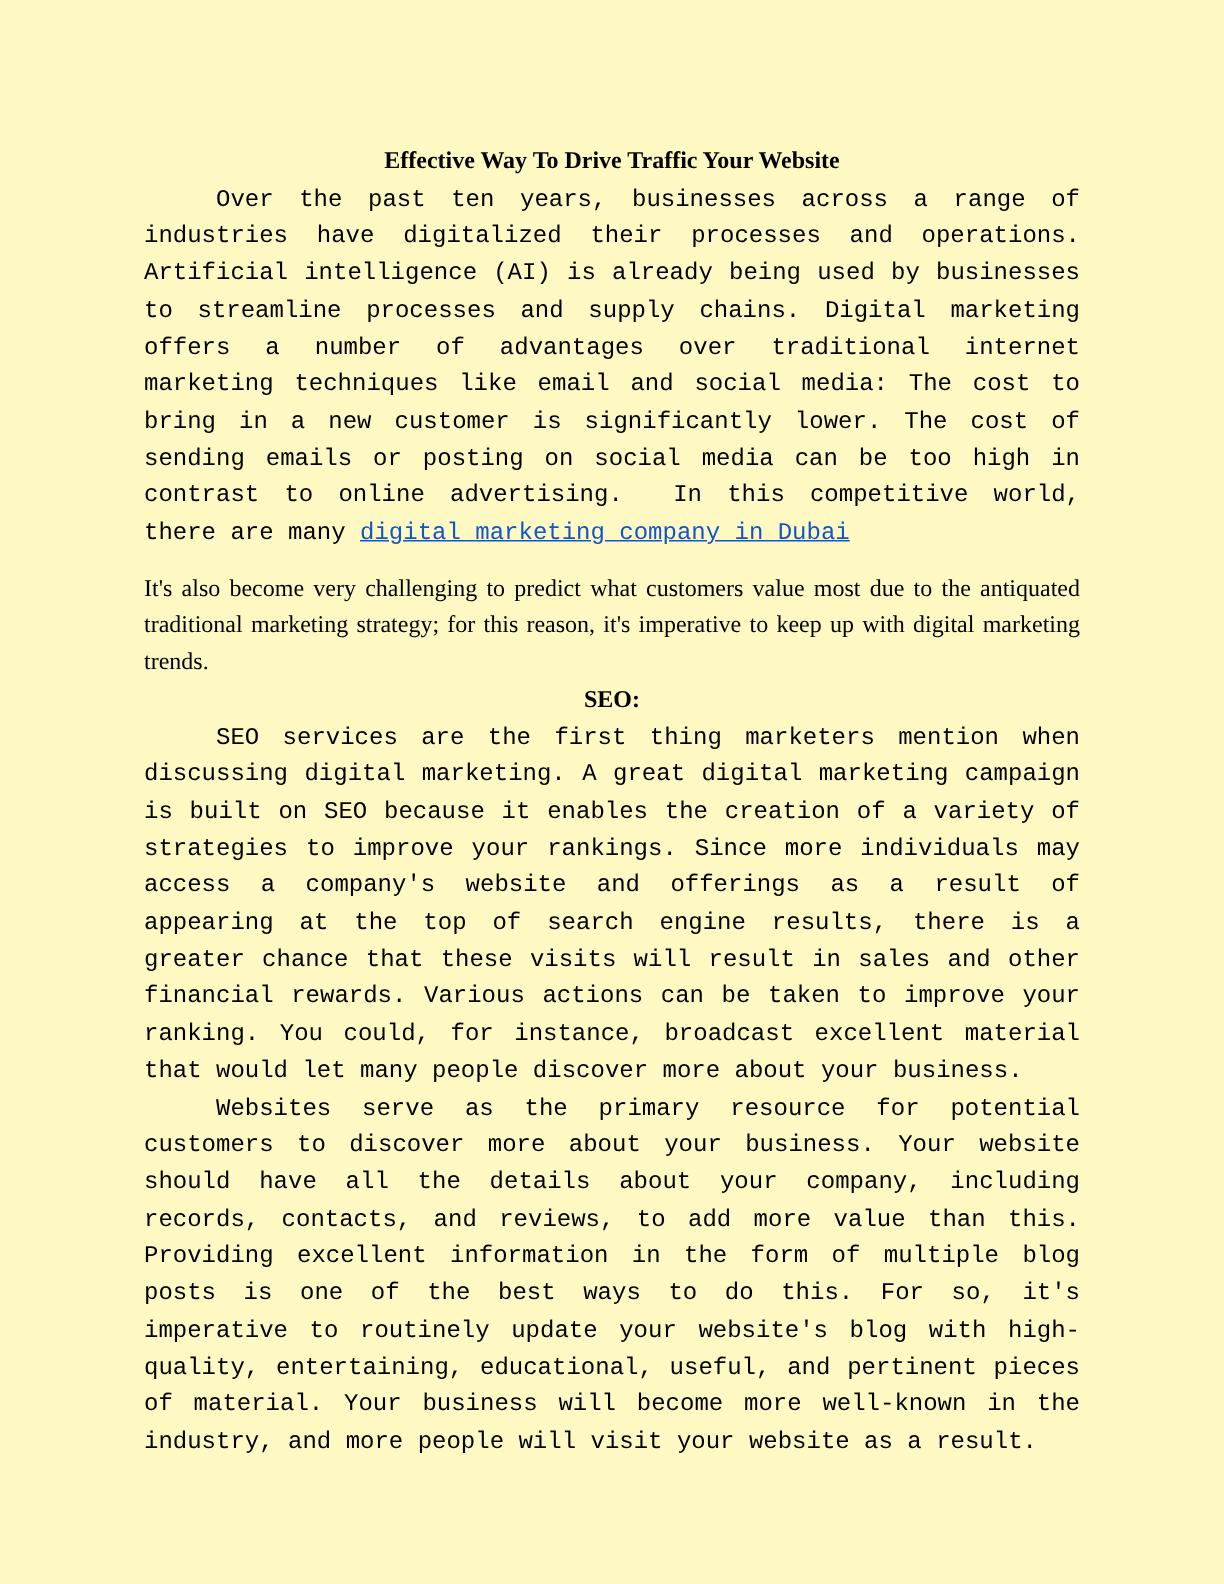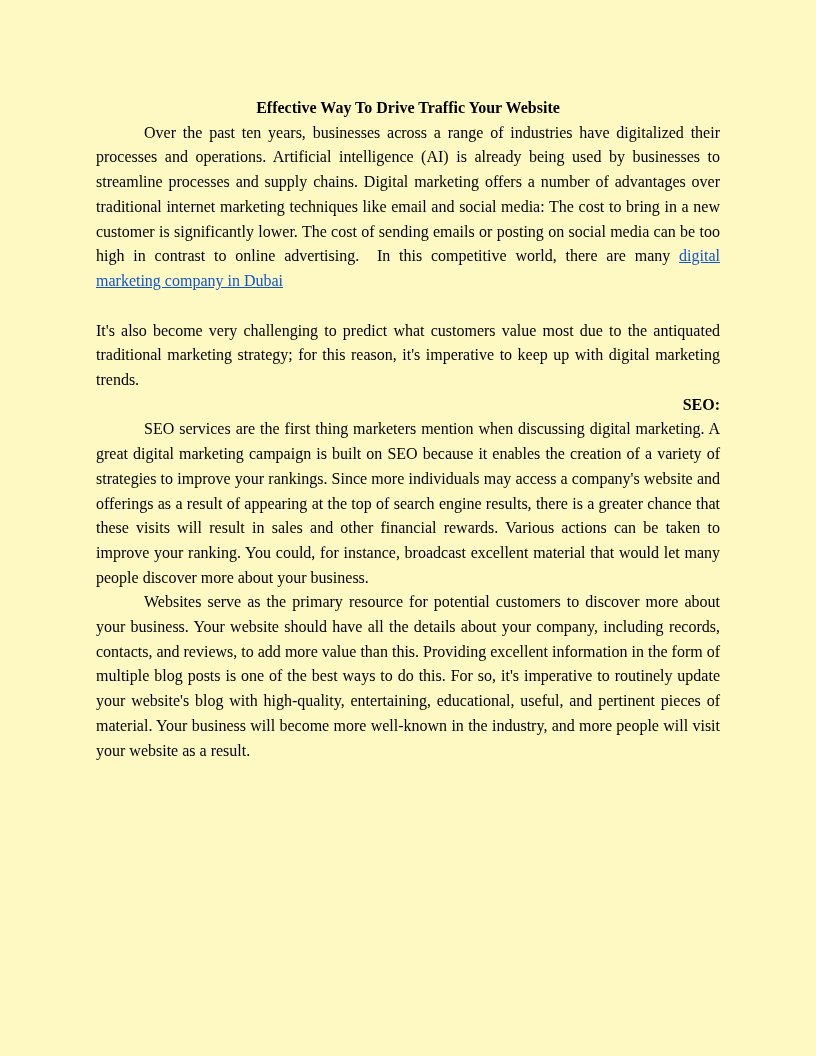--- a/index.html
+++ b/index.html
@@ -25,29 +25,30 @@
     font-weight: bold;
     text-align: center;
     margin: 0;
   }
   .body-para {
     margin: 0;
     text-align: justify;
   }
   .indent {
     text-indent: 48px;
+    font-family: Liberation Mono, monospace;
   }
   .gap {
-    margin-top: 25px;
+    margin-top: 13px;
   }
   .heading {
     font-size: 16px;
     font-weight: bold;
     margin: 0;
-    text-align: right;
+    text-align: center;
   }
   .doc-link {
     text-decoration: underline;
     cursor: pointer;
   }
 </style>
 </head>
 <body>
 
 <div class="page" style="color: rgb(0, 0, 0);">

